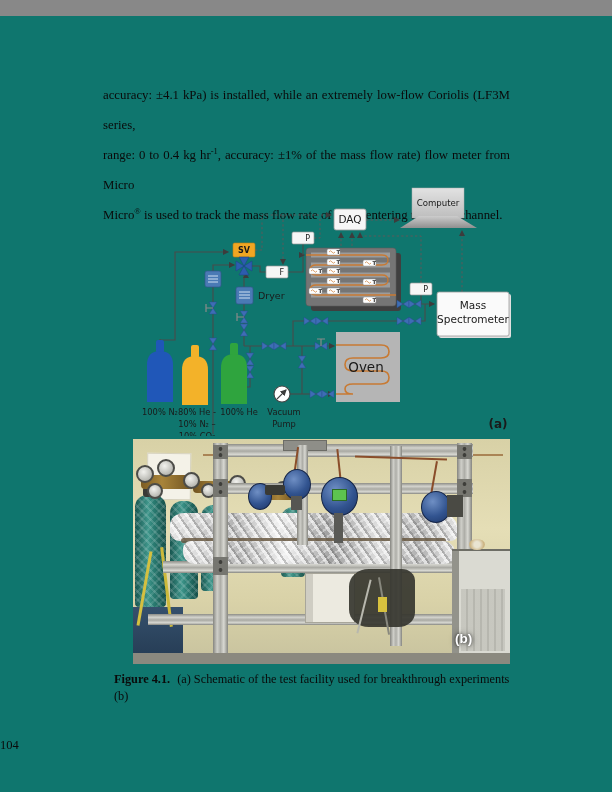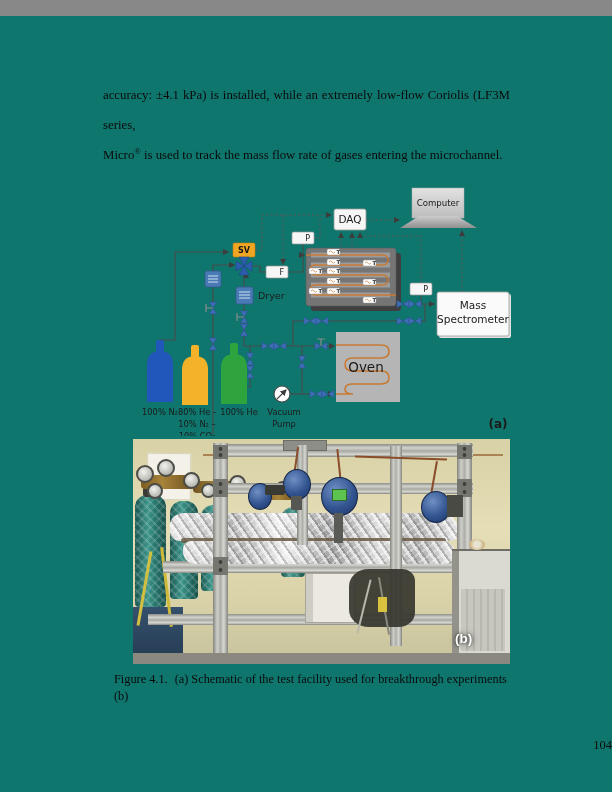--- a/index.html
+++ b/index.html
@@ -5,23 +5,23 @@
   html,body{margin:0;padding:0;background:#888;}
   #page{position:relative;width:612px;height:792px;background:#0f766e;margin:16px auto;overflow:hidden;
         font-family:"Liberation Serif", serif;color:#111;padding-left:48px;}
   
   #para{position:absolute;left:103px;top:64px;width:407px;font-size:12.8px;line-height:30px;color:#0a0a0a;}
   .pline{text-align:justify;text-align-last:justify;}
   .pline.last{text-align:left;text-align-last:left;}
   sup{font-size:8.5px;line-height:0;}
   
   #caption{position:absolute;left:114px;top:655px;width:396px;font-size:12.3px;line-height:16.5px;color:#0a0a0a;}
-  #caption .lbl{font-weight:normal;margin-right:7px;}
+  #caption .lbl{font-weight:bold;margin-right:7px;}
   #caption .l2{display:block;margin-left:67px;}
-  #pagenum{position:absolute;left:0;top:722px;width:612px;text-align:right;font-size:12.5px;color:#0a0a0a;}
+  #pagenum{position:absolute;left:0;top:722px;width:612px;text-align:left;font-size:12.5px;color:#0a0a0a;}
   
   #schem{position:absolute;left:125px;top:168px;}
   #schem text{font-family:"DejaVu Sans", sans-serif;fill:#1a1a1a;}
   .boxtxt{font-size:8px;}
   .lab{font-size:8.3px;}
   
   #photo{position:absolute;left:133px;top:423px;width:377px;height:225px;overflow:hidden;background:#ddd6ae;}
   #photo div{position:absolute;}
   .post{background:linear-gradient(90deg,#85857f 0%,#cfcfc9 28%,#aeaea8 50%,#d8d8d2 72%,#85857f 100%);}
   .rail{background:linear-gradient(180deg,#8d8d87 0%,#d3d3cd 30%,#a9a9a3 55%,#d8d8d2 80%,#85857f 100%);}
@@ -41,20 +41,21 @@
   .blab{color:#fff;font-family:"Liberation Sans",sans-serif;font-weight:bold;font-size:13.5px;
         text-shadow:0 0 3px rgba(0,0,0,.7),0 0 6px rgba(0,0,0,.5);}
 </style>
 </head>
 <body>
 
 <div id="page">
 
   <div id="para">
     <div class="pline">accuracy: ±4.1 kPa) is installed, while an extremely low-flow Coriolis (LF3M series,</div>
+    <div class="pline"><span>range: 0 to 0.4 kg hr</span><sup>-1</sup><span>, accuracy: ±1% of the mass flow rate) flow meter from Micro</span></div>
     <div class="pline last"><span>Micro</span><sup>®</sup><span> is used to track the mass flow rate of gases entering the microchannel.</span></div>
   </div>
 
   <svg id="schem" width="390" height="252" viewBox="125 168 390 252">
     <defs>
       <marker id="ah" markerWidth="7" markerHeight="7" refX="5" refY="3" orient="auto">
         <path d="M0,0 L6,3 L0,6 Z" fill="#3c3c3c"></path>
       </marker>
       <linearGradient id="mon" x1="0" y1="0" x2="0" y2="1">
         <stop offset="0" stop-color="#e2e2e2"></stop>

